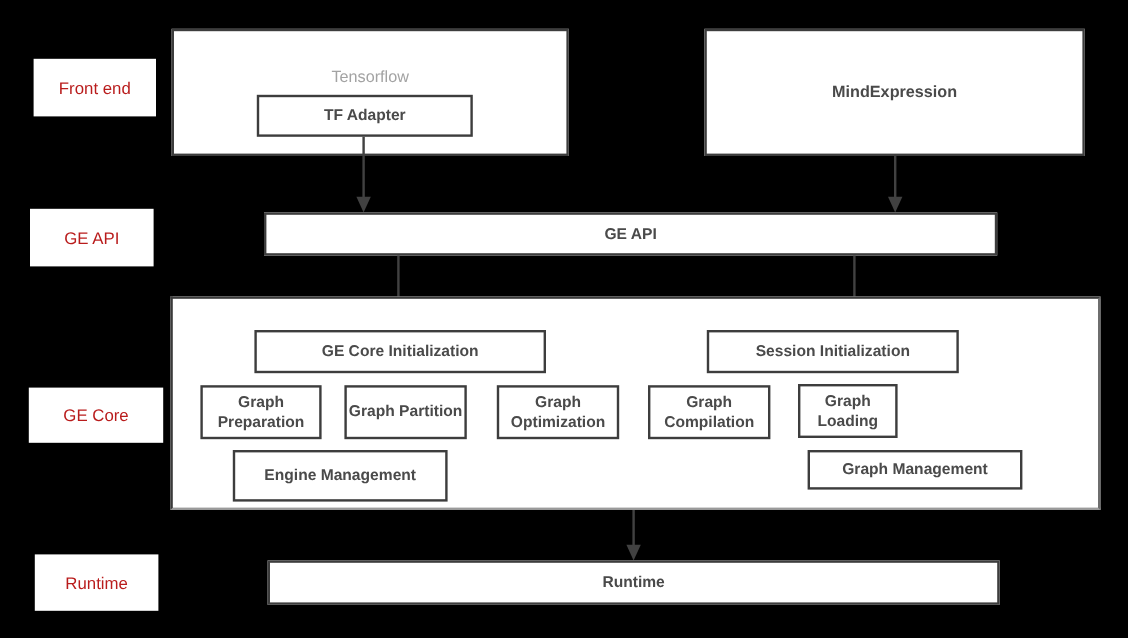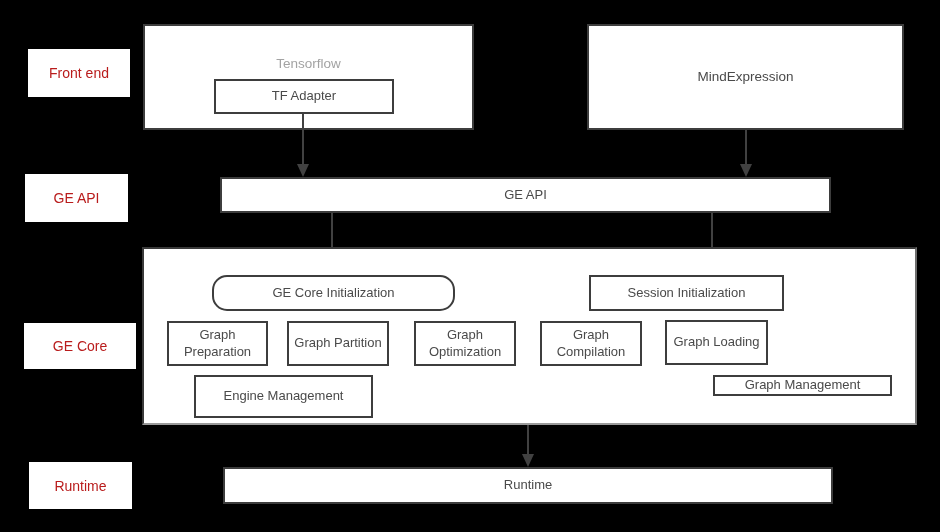--- a/index.html
+++ b/index.html
@@ -32,20 +32,21 @@
   .box {
     background: #ffffff;
     border: 2px solid #3d3d3d;
     display: flex;
     align-items: center;
     justify-content: center;
     text-align: center;
     font-size: 13px;
     color: #4a4a4a;
     line-height: 1.3;
+    font-weight: bold;
   }
 
   .big-box { font-size: 13.5px; }
 
   
   .ge-core-container {
     background: #ffffff;
     border: 2px solid #3a3a3a;
     border-right-color: #6e6e6e;
     border-bottom-color: #9a9a9a;
@@ -97,31 +98,31 @@
   <div class="abs box" style="left:220px; top:177px; width:611px; height:36px;">GE API</div>
 
   <div class="abs arrow-shaft" style="left:331px; top:213px; height:50px;"></div>
   <div class="abs arrow-head" style="left:326px; top:262px;"></div>
 
   <div class="abs arrow-shaft" style="left:711px; top:213px; height:48px;"></div>
   <div class="abs arrow-head" style="left:706px; top:260px;"></div>
 
   <div class="abs ge-core-container" style="left:142px; top:247px; width:775px; height:178px;">
 
-    <div class="abs box" style="left:68px; top:26px; width:243px; height:36px;border-radius:15px;">GE Core Initialization</div>
-    <div class="abs box" style="left:445px; top:26px; width:195px; height:36px;">Session Initialization</div>
+    <div class="abs box" style="left:68px; top:26px; width:243px; height:36px;">GE Core Initialization</div>
+    <div class="abs box" style="left:445px; top:26px; width:210px; height:36px;">Session Initialization</div>
 
     <div class="abs box" style="left:23px; top:72px; width:101px; height:45px;">Graph Preparation</div>
     <div class="abs box" style="left:143px; top:72px; width:102px; height:45px;">Graph Partition</div>
     <div class="abs box" style="left:270px; top:72px; width:102px; height:45px;">Graph Optimization</div>
     <div class="abs box" style="left:396px; top:72px; width:102px; height:45px;">Graph Compilation</div>
-    <div class="abs box" style="left:521px; top:71px; width:103px; height:45px;">Graph Loading</div>
+    <div class="abs box" style="left:521px; top:71px; width:83px; height:45px;">Graph Loading</div>
 
     <div class="abs box" style="left:50px; top:126px; width:179px; height:43px;">Engine Management</div>
-    <div class="abs box" style="left:569px; top:126px; width:179px; height:21px;">Graph Management</div>
+    <div class="abs box" style="left:529px; top:126px; width:179px; height:33px;">Graph Management</div>
   </div>
 
   <div class="abs arrow-shaft" style="left:527px; top:425px; height:30px;"></div>
   <div class="abs arrow-head" style="left:522px; top:454px;"></div>
 
   <div class="abs box" style="left:223px; top:467px; width:610px; height:37px;">Runtime</div>
 
 </div>
 
 </body></html>

